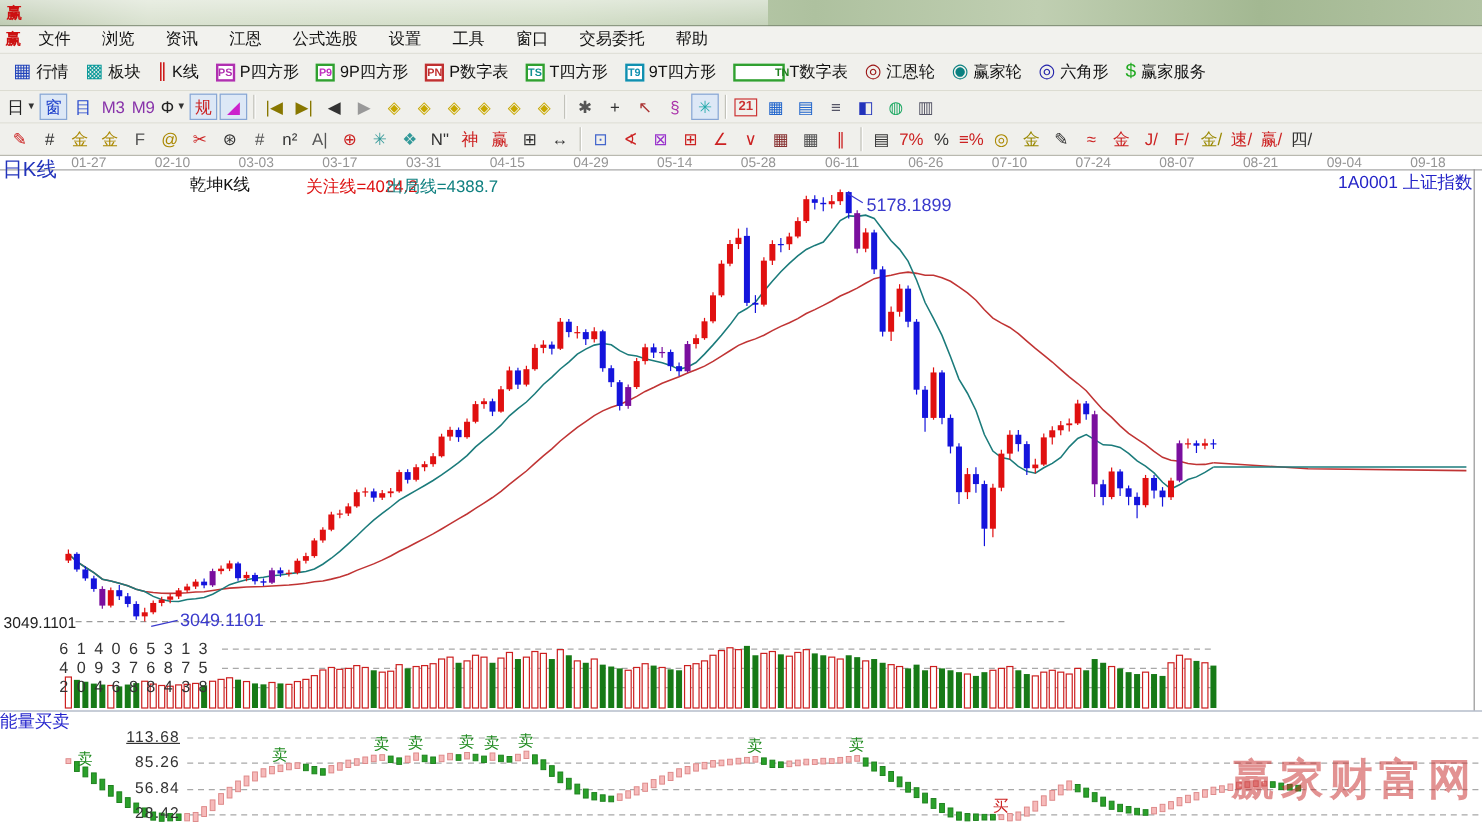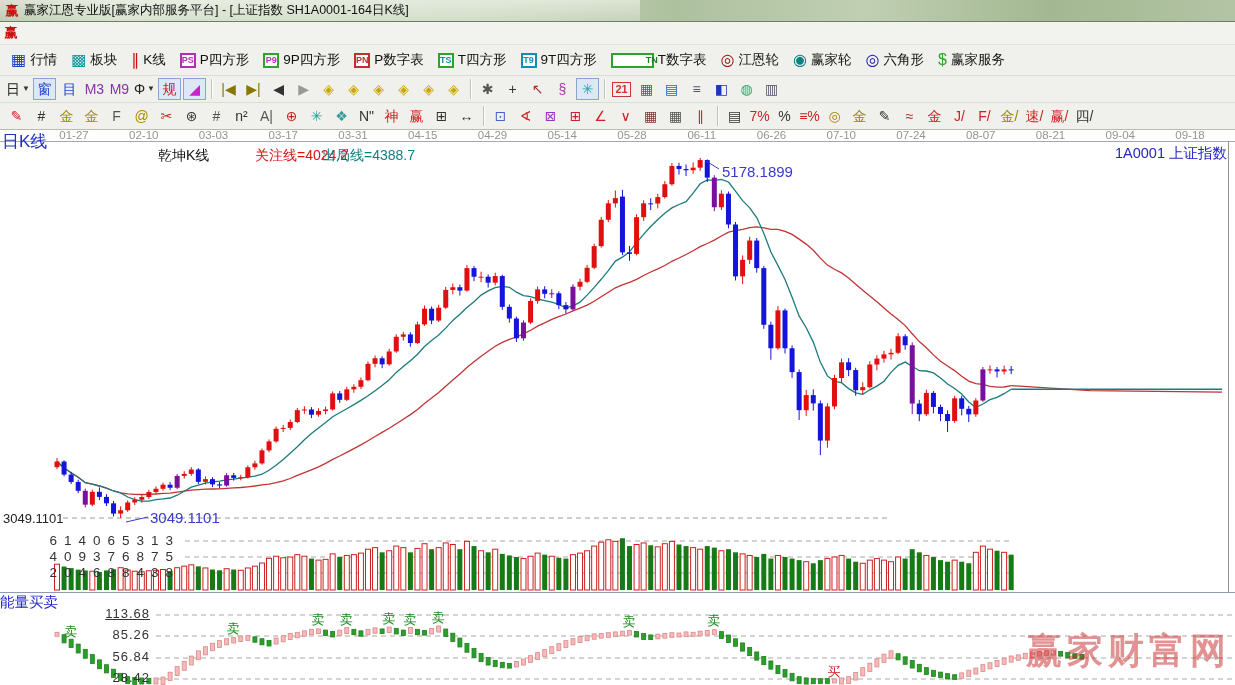--- a/index.html
+++ b/index.html
@@ -39,46 +39,57 @@
   .tool .caret { font-size:8px; color:#333; margin-left:2px; }
   .tool .boxed { border:1px solid currentColor; padding:1px 2px; font-size:11px; font-weight:bold; }
   .tsep { width:1px; height:20px; background:#c2c2ba; margin:0 4px; box-shadow:1px 0 0 #fff; }
 
   
   .chart-area { position:relative; width:1235px; height:555px; background:#fff; }
   #chart-svg { position:absolute; left:0; top:0; font-family:"Liberation Sans","DejaVu Sans",sans-serif; }
   .ov { position:absolute; white-space:nowrap; line-height:1.15; }
   .lbl-period   { left:2px;  top:2px;  font-size:17px; color:#2233bb; }
   .lbl-symbol   { right:8px; top:15px; font-size:14.5px; color:#2424c8; }
-  .lbl-qiankun  { left:158px; top:17px; font-size:14px; color:#111; }
+  .lbl-qiankun  { left:158px; top:17px; font-size:14px; color:#111;font-family:Liberation Mono, monospace; }
   .lbl-attn     { left:232px; top:17px; font-size:14px; color:#dd1111;margin-left:23px; }
   .lbl-exit     { left:322px; top:17px; font-size:14px; color:#0f8080; }
   .anno-peak    { left:722px; top:33px; font-size:15px; color:#3a3acc; }
   .anno-low     { left:150px; top:379px; font-size:15px; color:#3a3acc; }
   .axis-low     { left:3px;  top:382px; font-size:13px; color:#222; }
   .vol-lbl      { left:0; width:180px; text-align:right; font-size:13.5px; letter-spacing:7px;
                   color:#333; }
   .ind-name     { left:0px; top:464px; font-size:14.5px; color:#2222cc; }
   .ind-lbl      { left:0; width:150px; text-align:right; font-size:13px; letter-spacing:1px; color:#333; }
   .watermark    { right:4px; top:500px; font-size:36px; font-weight:bold; letter-spacing:5px;
                   font-family:"DejaVu Serif","Liberation Serif",serif; color:rgba(198,38,38,.5); }
 </style>
 </head>
 <body>
 
 <div class="app">
 
   <div class="titlebar">
     <div class="glass"></div>
     <span class="appicon">赢</span>
-    <span class="title">赢家江恩专业版[赢家内部服务平台] - [上证指数  SH1A0001-164日K线]</span>
   </div>
 
   <div class="menubar">
     <span class="appicon">赢</span>
+    <nav id="menu-items">
+        <span class="menu-item">文件</span>
+        <span class="menu-item">浏览</span>
+        <span class="menu-item">资讯</span>
+        <span class="menu-item">江恩</span>
+        <span class="menu-item">公式选股</span>
+        <span class="menu-item">设置</span>
+        <span class="menu-item">工具</span>
+        <span class="menu-item">窗口</span>
+        <span class="menu-item">交易委托</span>
+        <span class="menu-item">帮助</span>
+      </nav>
   </div>
 
   <div class="toolbar tb1" id="toolbar-main">
       <span class="tb-btn">
         <span class="g" style="color: rgb(34, 68, 187);">▦</span>
         <span>行情</span>
       </span>
       <span class="tb-btn">
         <span class="g" style="color: rgb(10, 154, 154);">▩</span>
         <span>板块</span>

